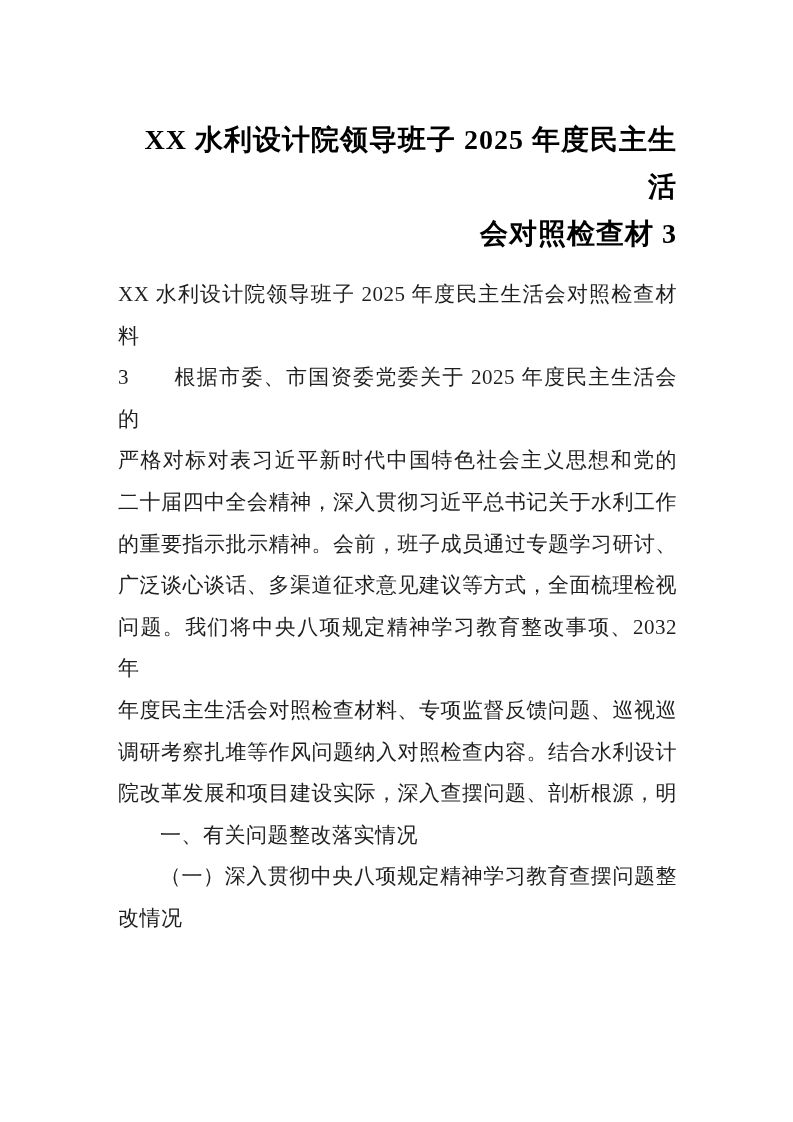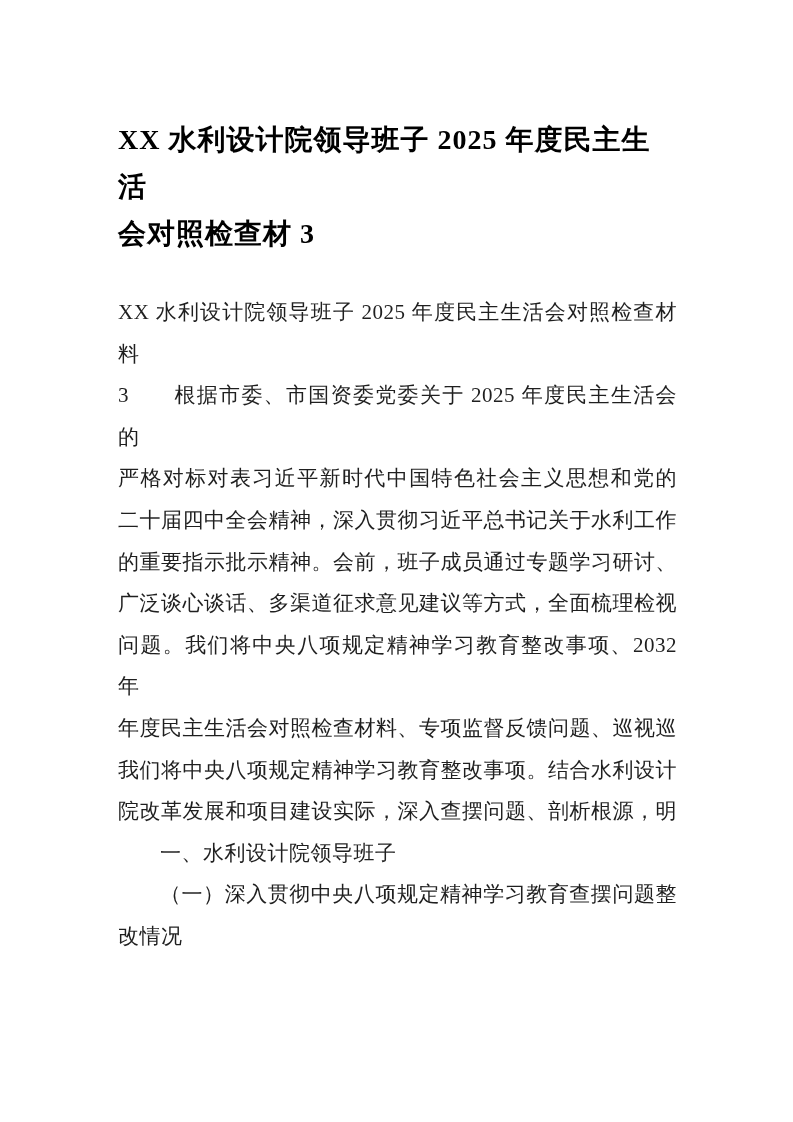--- a/index.html
+++ b/index.html
@@ -17,24 +17,24 @@
     box-sizing: border-box;
     width: 793px;
     height: 1122px;
     padding: 116px 116px 0 118px;
     background: #ffffff;
   }
   .title {
     font-weight: 700;
     font-size: 28px;
     line-height: 47px;
-    text-align: left;
+    text-align: right;
     letter-spacing: 1px;
     color: #000000;
-    margin: 0 0 35px 0;
+    margin: 0 0 17px 0;
   }
   .title-line {
     white-space: pre-wrap;
   }
   .doc-body {
     font-size: 21px;
     line-height: 41.6px;
     color: #1f1f1f;
     letter-spacing: 0.5px;
   }
@@ -62,19 +62,19 @@
   </div>
   <div class="doc-body" id="doc-body" style="color: rgb(31, 31, 31);">
       <div class="line just">XX 水利设计院领导班子 2025 年度民主生活会对照检查材料</div>
       <div class="line just">3　　根据市委、市国资委党委关于 2025 年度民主生活会的</div>
       <div class="line just">严格对标对表习近平新时代中国特色社会主义思想和党的</div>
       <div class="line just">二十届四中全会精神，深入贯彻习近平总书记关于水利工作</div>
       <div class="line just">的重要指示批示精神。会前，班子成员通过专题学习研讨、</div>
       <div class="line just">广泛谈心谈话、多渠道征求意见建议等方式，全面梳理检视</div>
       <div class="line just">问题。我们将中央八项规定精神学习教育整改事项、2032 年</div>
       <div class="line just">年度民主生活会对照检查材料、专项监督反馈问题、巡视巡</div>
-      <div class="line just">我们将中央八项规定精神学习教育整改事项。结合水利设计</div>
+      <div class="line just">调研考察扎堆等作风问题纳入对照检查内容。结合水利设计</div>
       <div class="line just">院改革发展和项目建设实际，深入查摆问题、剖析根源，明</div>
-      <div class="line indent">一、水利设计院领导班子</div>
+      <div class="line indent">一、有关问题整改落实情况</div>
       <div class="line just indent">（一）深入贯彻中央八项规定精神学习教育查摆问题整</div>
       <div class="line">改情况</div>
     </div>
 </div>
 
 </body></html>

